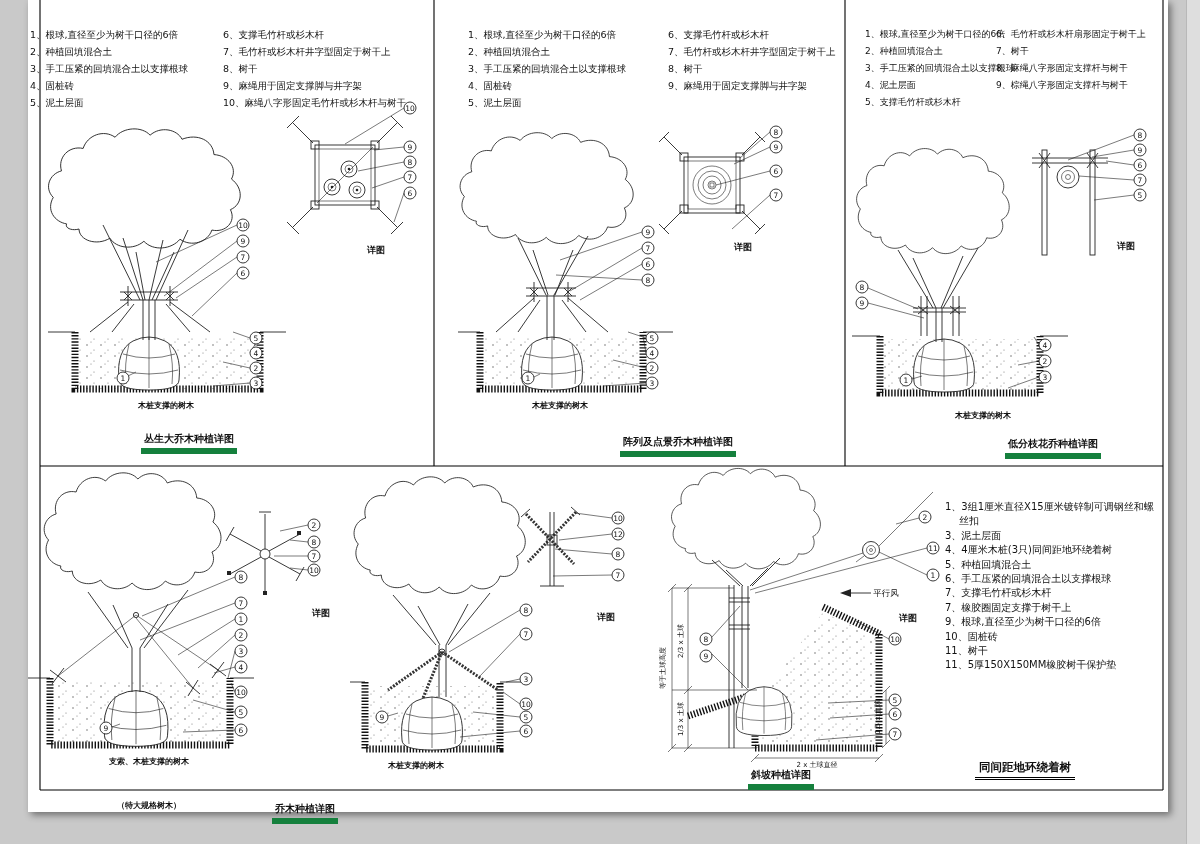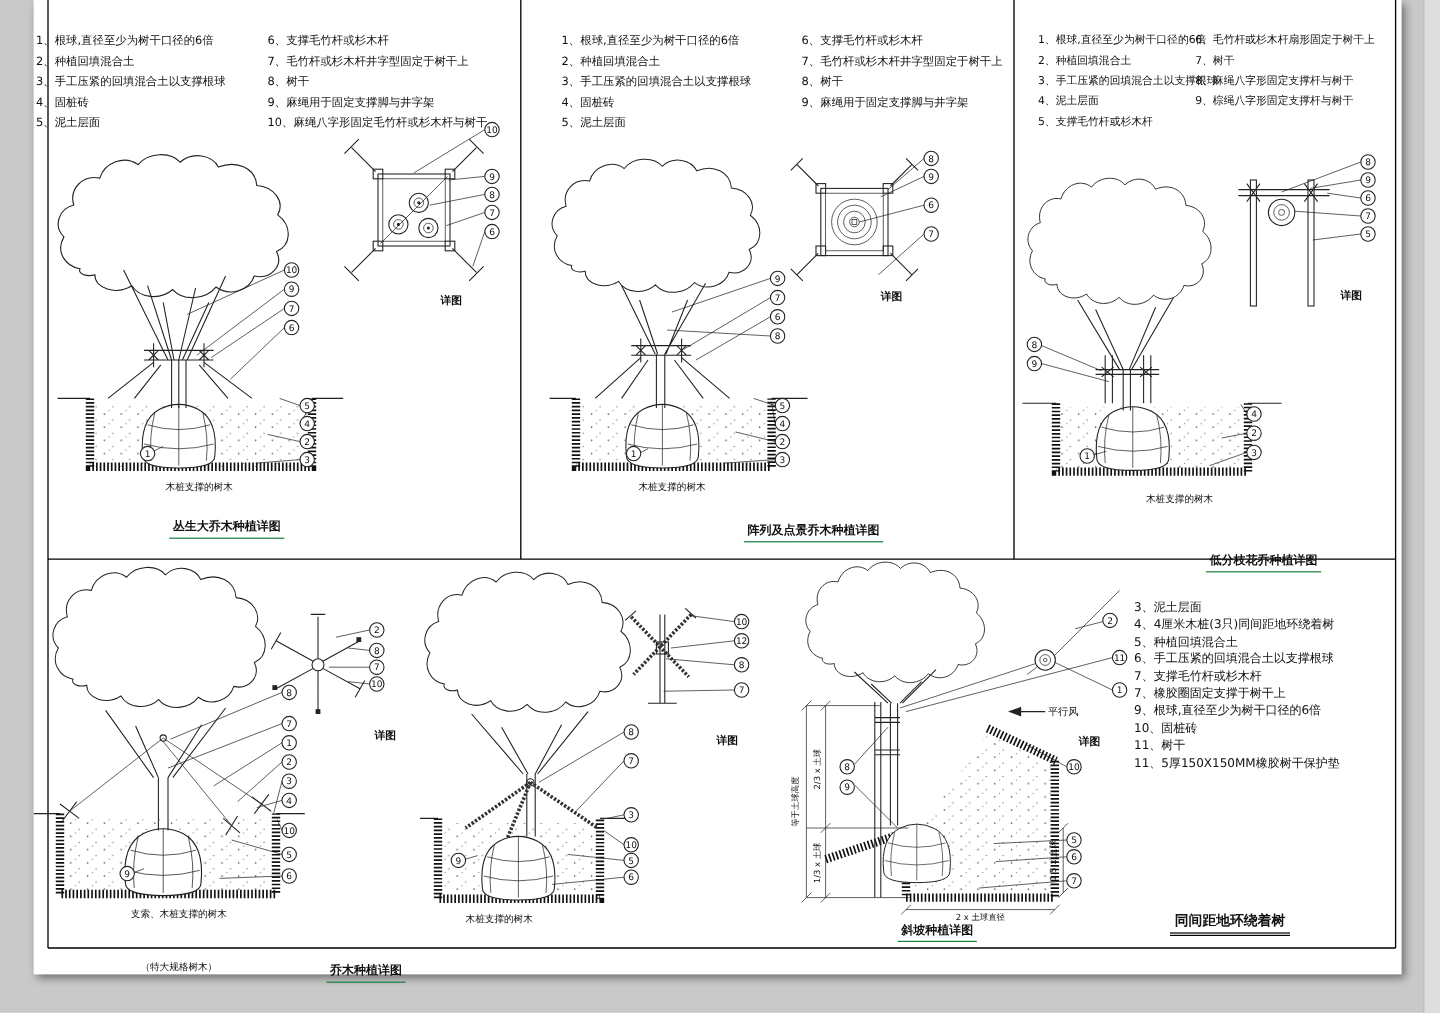--- a/index.html
+++ b/index.html
@@ -24,22 +24,22 @@
   .frame{stroke:#000;stroke-width:1.1;fill:none;}
   .cloud{fill:#fff;stroke:#222;stroke-width:0.9;}
   .pit{stroke:#111;stroke-width:7;fill:none;stroke-dasharray:1.4 1.7;}
   .stk{stroke:#333;stroke-width:3;fill:none;stroke-dasharray:2 1.4;}
   .ball{fill:#fff;stroke:#222;stroke-width:0.9;}
   .co circle{fill:#fff;stroke:#222;stroke-width:0.9;}
   .co text{font-size:7.5px;text-anchor:middle;fill:#111;font-family:"DejaVu Sans",sans-serif;}
   .lbl{font-size:9px;text-anchor:middle;fill:#111;font-weight:bold;}
   .dim{font-size:7px;text-anchor:middle;fill:#111;}
   .txt{position:absolute;transform:translateX(-50%);white-space:nowrap;color:#111;}
-  .cap{font-size:8px;font-weight:normal;}
-  .ttl{font-size:10px;font-weight:bold;border-bottom:1px solid #15803d;padding:0 3px 2px 3px;}
+  .cap{font-size:8px;font-weight:bold;}
+  .ttl{font-size:10px;font-weight:bold;border-bottom:6px solid #15803d;padding:0 3px 2px 3px;}
   .sttl{font-size:11.5px;font-weight:bold;border-bottom:3px double #000;padding:0 4px 2px 4px;}
   .notes{position:absolute;font-size:9.5px;line-height:17px;white-space:nowrap;color:#111;}
   .notes.small{font-size:9px;}
   .bnotes{position:absolute;font-size:10px;line-height:14.4px;color:#111;width:218px;}
   .bnotes .nl{padding-left:14px;text-indent:-14px;}
 </style>
 </head>
 <body>
 
 <div id="sheet">
@@ -563,30 +563,31 @@
       <div class="nl">7、树干</div>
       <div class="nl">8、麻绳八字形固定支撑杆与树干</div>
       <div class="nl">9、棕绳八字形固定支撑杆与树干</div>
     </div>
 
   <div class="txt cap" style="left:138px;top:400px;">木桩支撑的树木</div>
   <div class="txt ttl" style="left:161px;top:432px;">丛生大乔木种植详图</div>
   <div class="txt cap" style="left:532px;top:400px;">木桩支撑的树木</div>
   <div class="txt ttl" style="left:650px;top:435px;">阵列及点景乔木种植详图</div>
   <div class="txt cap" style="left:955px;top:410px;">木桩支撑的树木</div>
-  <div class="txt ttl" style="left:1025px;top:460px;">低分枝花乔种植详图</div>
+  <div class="txt ttl" style="left:1025px;top:437px;">低分枝花乔种植详图</div>
 
   <div class="txt cap" style="left:121px;top:756px;">支索、木桩支撑的树木</div>
   <div class="txt cap" style="left:121px;top:768px;margin-top:32px;">（特大规格树木）</div>
   <div class="txt ttl" style="left:277px;top:772px;margin-top:30px;">乔木种植详图</div>
   <div class="txt cap" style="left:388px;top:760px;">木桩支撑的树木</div>
   <div class="txt ttl" style="left:753px;top:768px;">斜坡种植详图</div>
   <div class="txt sttl" style="left:997px;top:760px;">同间距地环绕着树</div>
 
   <div class="bnotes" style="left:917px;top:500px;">
+      <div class="nl">1、3组1厘米直径X15厘米镀锌制可调钢丝和螺丝扣</div>
       <div class="nl">3、泥土层面</div>
       <div class="nl">4、4厘米木桩(3只)同间距地环绕着树</div>
       <div class="nl">5、种植回填混合土</div>
       <div class="nl">6、手工压紧的回填混合土以支撑根球</div>
       <div class="nl">7、支撑毛竹杆或杉木杆</div>
       <div class="nl">7、橡胶圈固定支撑于树干上</div>
       <div class="nl">9、根球,直径至少为树干口径的6倍</div>
       <div class="nl">10、固桩砖</div>
       <div class="nl">11、树干</div>
       <div class="nl">11、5厚150X150MM橡胶树干保护垫</div>

